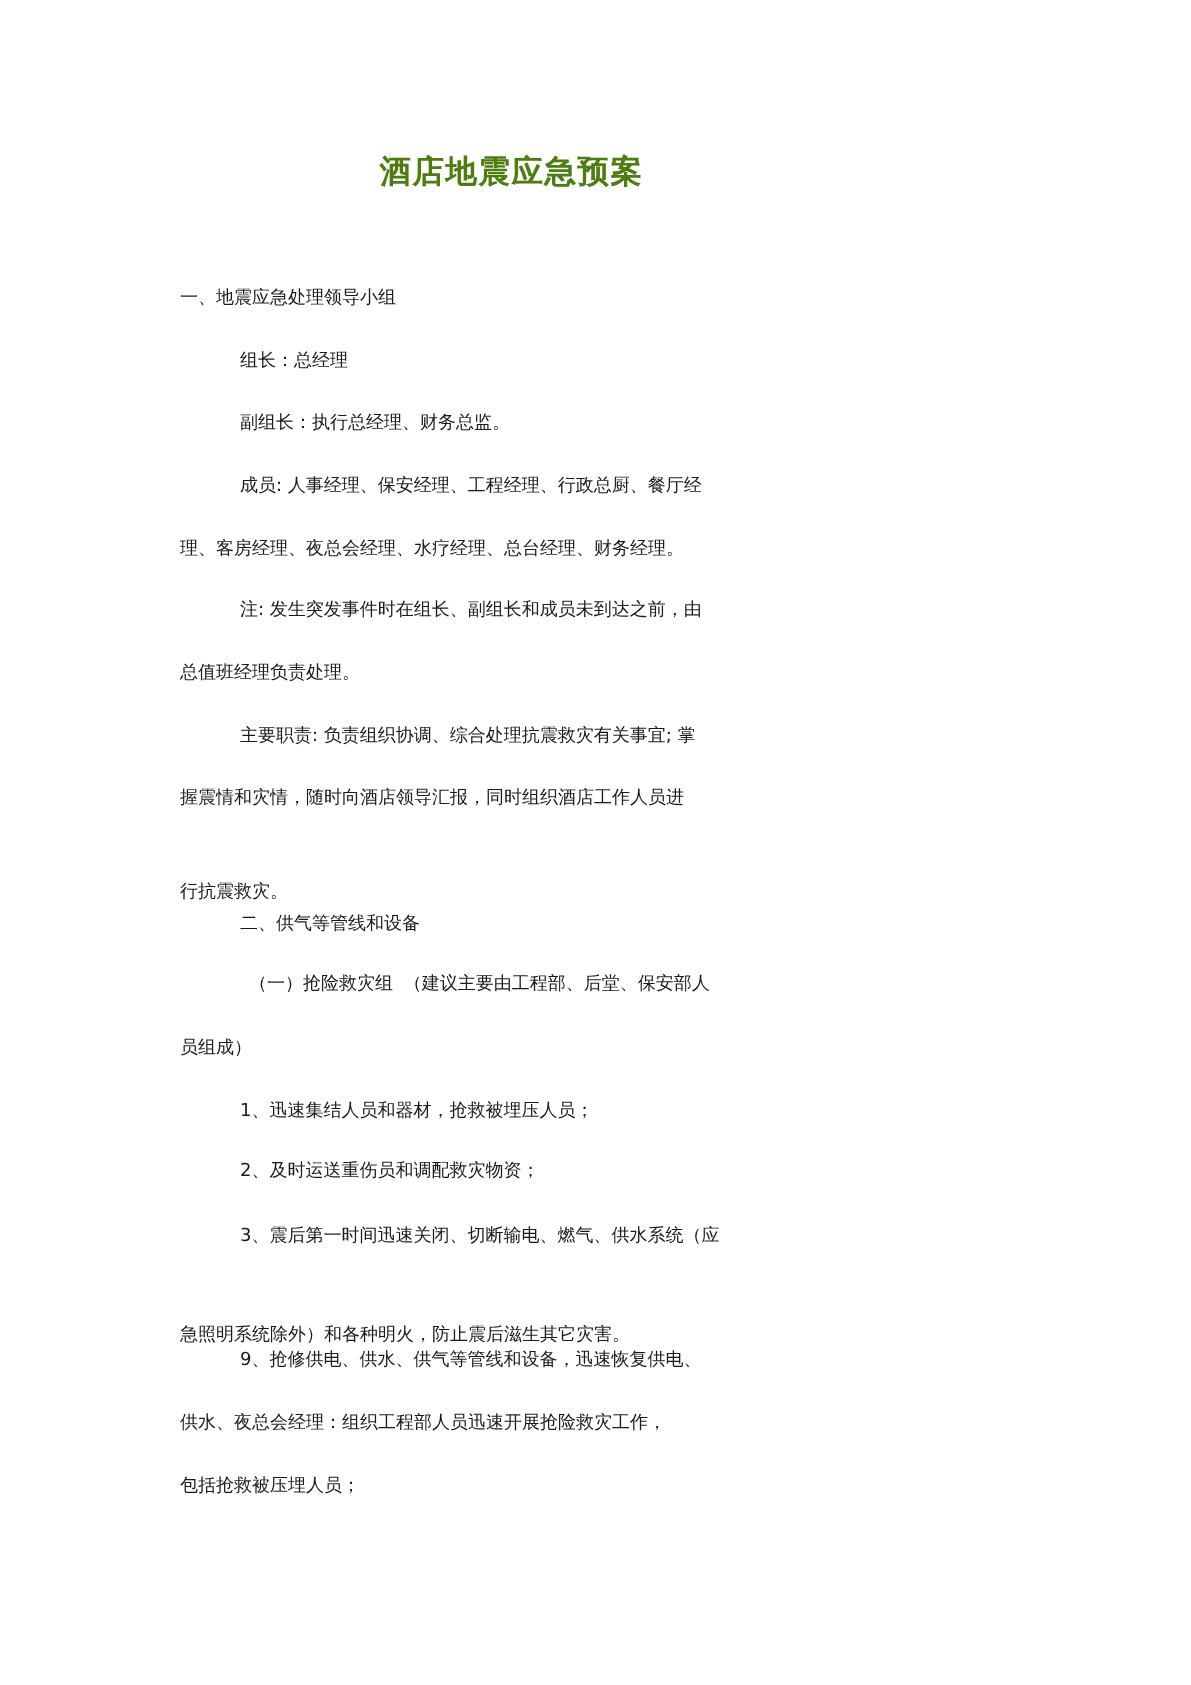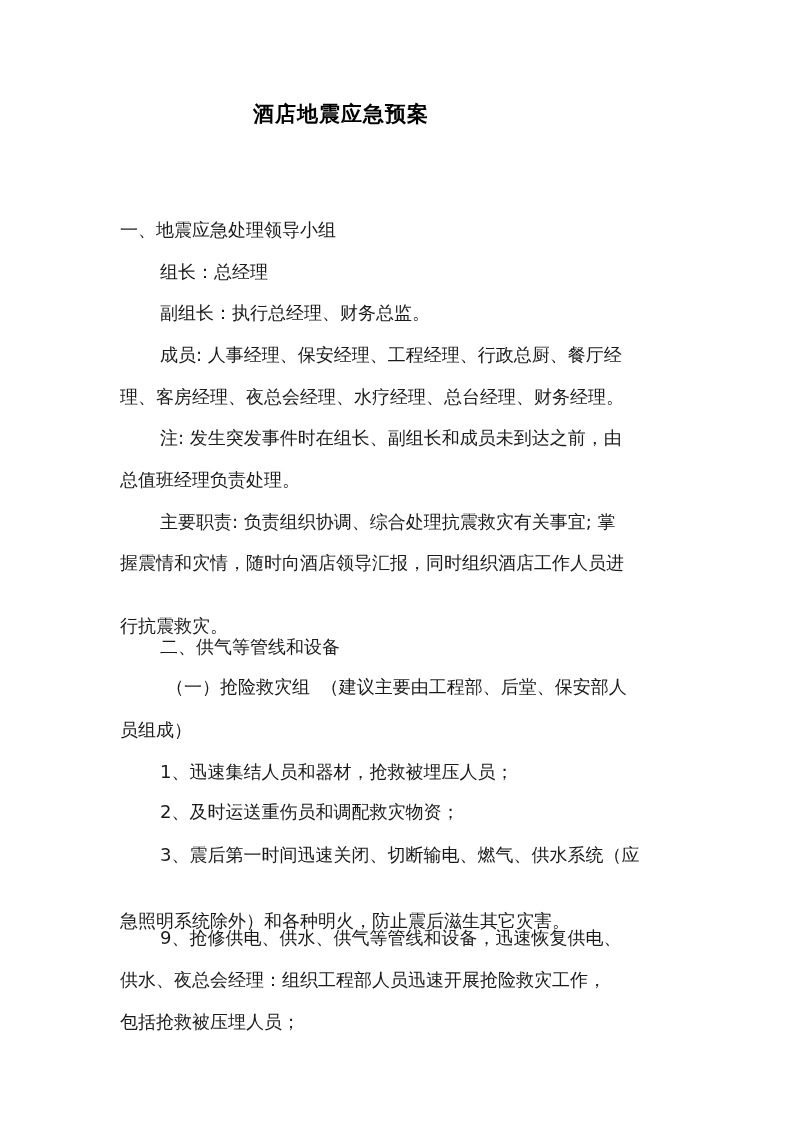--- a/index.html
+++ b/index.html
@@ -1,20 +1,20 @@
 <!DOCTYPE html>
 <html><head>
   <meta charset="utf-8">
   <style>
     html, body { margin: 0; padding: 0; background: #ffffff; }
     body { width: 794px; height: 1123px; position: relative; overflow: hidden;
            font-family: "DejaVu Sans", "Liberation Sans", sans-serif; color: #1a1a1a; }
     .title { position: absolute; top: 100px; left: 0; width: 682px; text-align: center;
-             font-size: 21px; font-weight: bold; letter-spacing: 1px; color: #000000; }
-    .line { position: absolute; left: 120px; font-size: 18px; white-space: nowrap; line-height: 24px; margin-top: 32px; }
+             font-size: 21px; font-weight: bold; letter-spacing: 1px; color: #4d7c0f; }
+    .line { position: absolute; left: 120px; font-size: 12px; white-space: nowrap; line-height: 24px; }
     .ind { left: 160px; }
     .ind2 { left: 166px; font-family: Liberation Mono, monospace; }
   </style>
 </head>
 <body>
 
 <div>
   <div class="title">酒店地震应急预案</div>
 
   <div class="line" style="top:186px">一、地震应急处理领导小组</div>

